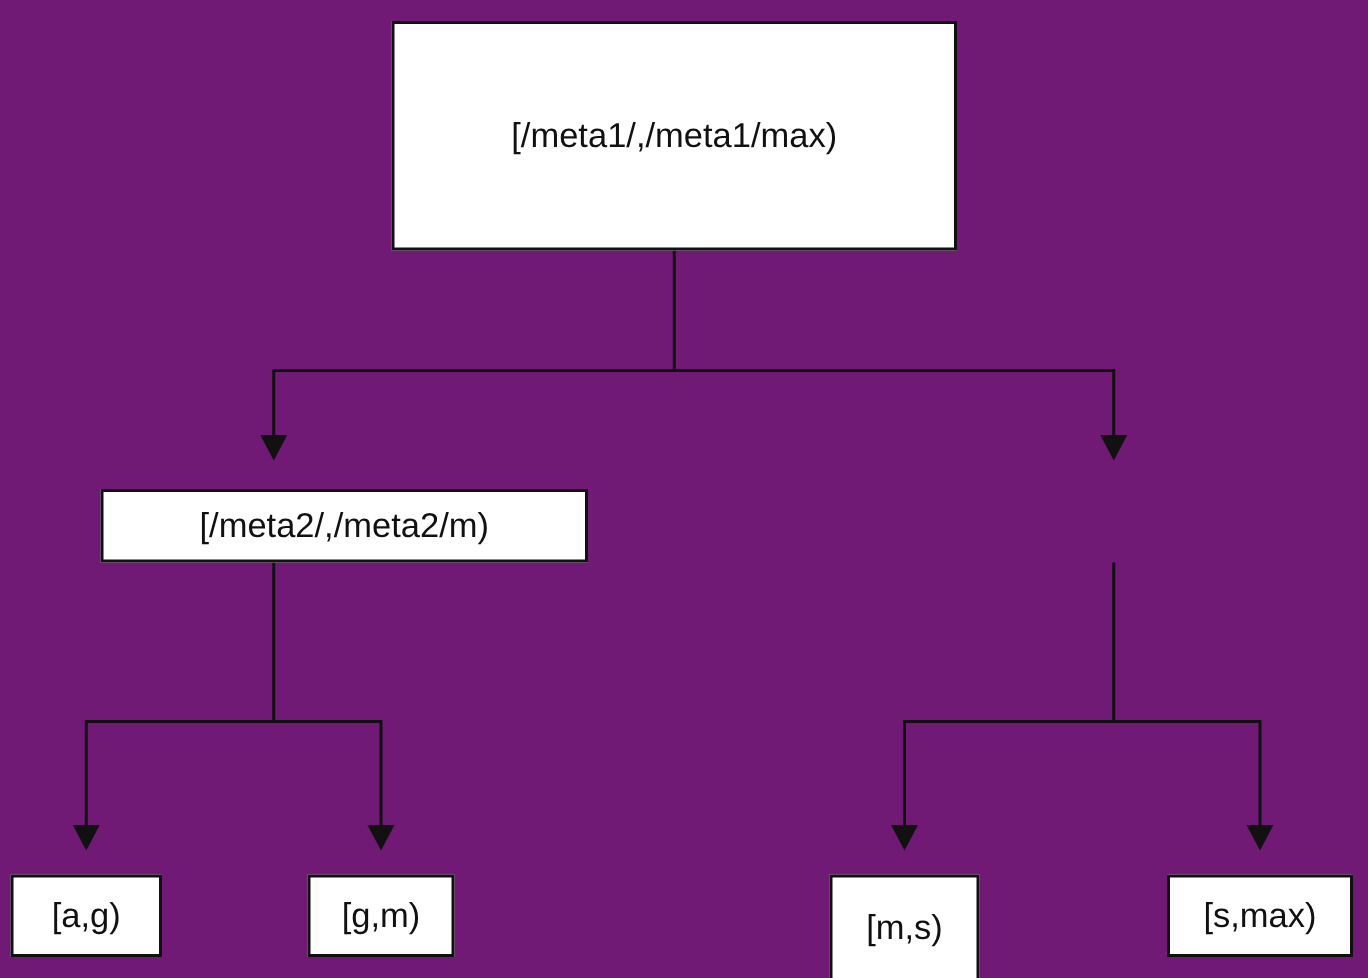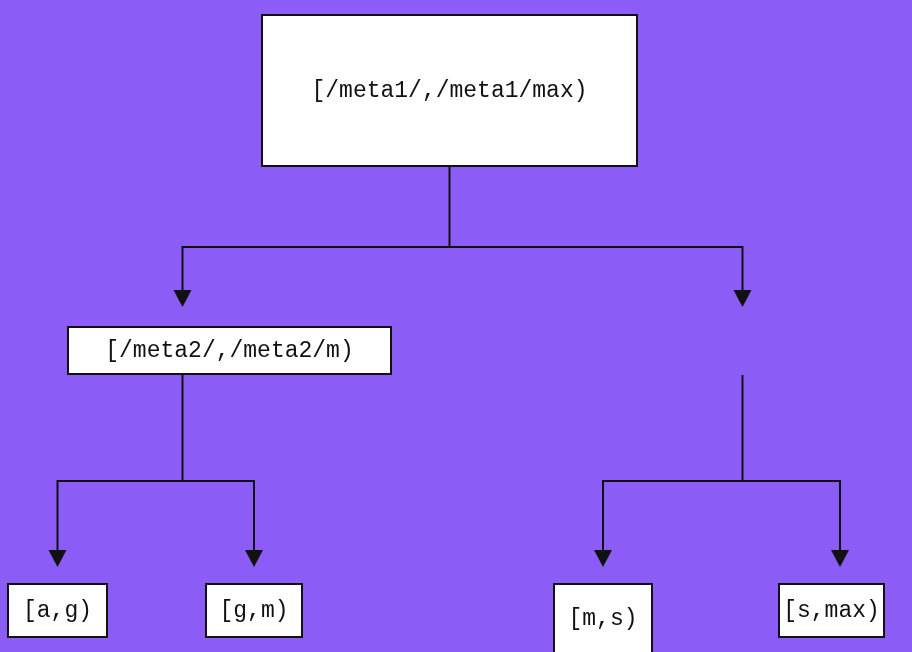--- a/index.html
+++ b/index.html
@@ -4,22 +4,22 @@
 <style>
   html, body {
     margin: 0;
     padding: 0;
     background: #ffffff;
   }
   .canvas {
     position: relative;
     width: 912px;
     height: 652px;
-    background: #8b5cf6;
-    font-family: Liberation Mono, monospace;
+    background: #701a75;
+    font-family: Liberation Sans, sans-serif;
     overflow: hidden;
   }
   .connectors {
     position: absolute;
     left: 0;
     top: 0;
     width: 912px;
     height: 652px;
   }
   .node {
@@ -33,21 +33,21 @@
     justify-content: center;
     font-size: 23px;
     white-space: nowrap;
   }
   .node-root      { left: 261px; top: 14px;  width: 377px; height: 153px; }
   .node-mid-left  { left: 20px;  top: 326px; width: 325px; height: 49px; margin-left: 47px;  }
   .node-mid-right { left: 582px; top: 326px; width: 321px; height: 49px;  }
   .node-leaf-ag   { left: 7px;   top: 583px; width: 101px; height: 55px;  }
   .node-leaf-gm   { left: 205px; top: 583px; width: 98px;  height: 55px;  }
   .node-leaf-ms   { left: 553px; top: 583px; width: 100px; height: 71px; text-align: center;  }
-  .node-leaf-smax { left: 778px; top: 583px; width: 107px; height: 55px; text-align: right;  }
+  .node-leaf-smax { left: 778px; top: 583px; width: 124px; height: 55px; text-align: right;  }
   .edge-line {
     stroke: #111111;
     stroke-width: 2;
     fill: none;
   }
   .arrow-head {
     fill: #111111;
     stroke: none;
   }
 </style>

